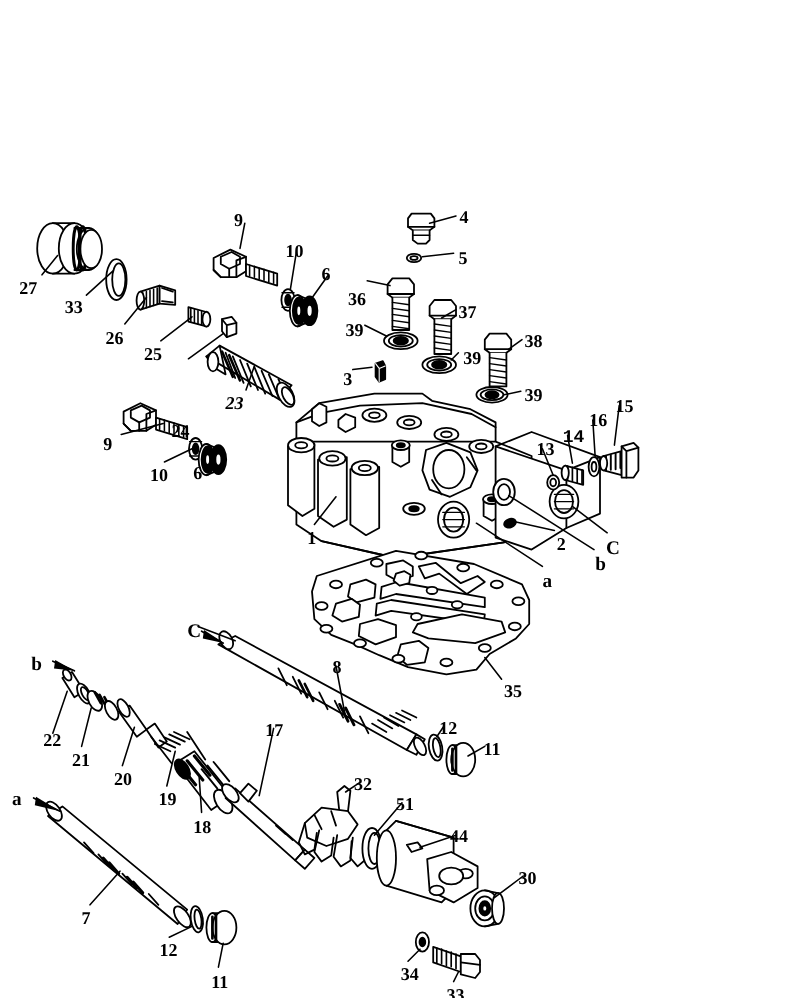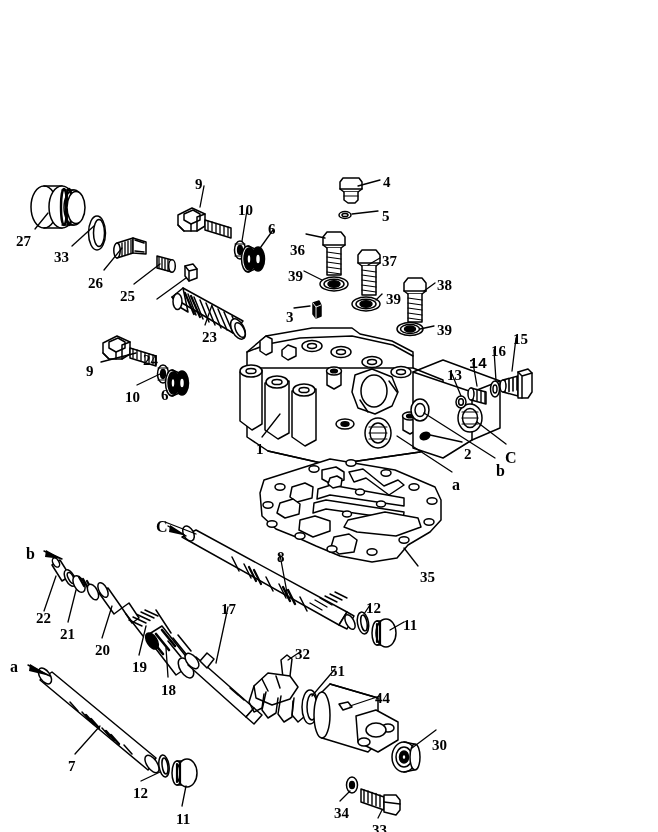--- a/index.html
+++ b/index.html
@@ -565,21 +565,21 @@
 
   <div id="labels">
       <div class="lbl" style="left: 16px; top: 234px;">27</div>
       <div class="lbl" style="left: 54px; top: 250px;">33</div>
       <div class="lbl" style="left: 88px; top: 276px; text-align: center;">26</div>
       <div class="lbl" style="left: 120px; top: 289px;">25</div>
       <div class="lbl" style="left: 143px; top: 305px; margin-top: 48px;">24</div>
       <div class="lbl" style="left: 195px; top: 177px;">9</div>
       <div class="lbl" style="left: 238px; top: 203px;">10</div>
       <div class="lbl" style="left: 268px; top: 222px;">6</div>
-      <div class="lbl" style="left: 202px; top: 330px;">23</div>
+      <div class="lbl" style="left: 188px; top: 330px; font-style: italic;">23</div>
       <div class="lbl" style="left: 86px; top: 364px;">9</div>
       <div class="lbl" style="left: 125px; top: 390px;">10</div>
       <div class="lbl" style="left: 161px; top: 388px;">6</div>
       <div class="lbl" style="left: 383px; top: 175px;">4</div>
       <div class="lbl" style="left: 382px; top: 209px;">5</div>
       <div class="lbl" style="left: 290px; top: 243px;">36</div>
       <div class="lbl" style="left: 382px; top: 254px;">37</div>
       <div class="lbl" style="left: 437px; top: 278px;">38</div>
       <div class="lbl" style="left: 288px; top: 269px;">39</div>
       <div class="lbl" style="left: 386px; top: 292px;">39</div>
@@ -606,18 +606,18 @@
       <div class="lbl" style="left: 221px; top: 602px;">17</div>
       <div class="lbl" style="left: 366px; top: 601px;">12</div>
       <div class="lbl" style="left: 403px; top: 618px;">11</div>
       <div class="lbl letter" style="left: 10px; top: 659px;">a</div>
       <div class="lbl" style="left: 68px; top: 759px;">7</div>
       <div class="lbl" style="left: 133px; top: 786px;">12</div>
       <div class="lbl" style="left: 176px; top: 812px;">11</div>
       <div class="lbl" style="left: 295px; top: 647px;">32</div>
       <div class="lbl" style="left: 330px; top: 664px;">51</div>
       <div class="lbl" style="left: 375px; top: 691px;">44</div>
-      <div class="lbl" style="left: 432px; top: 726px; margin-top: 12px;">30</div>
+      <div class="lbl" style="left: 432px; top: 726px;">30</div>
       <div class="lbl" style="left: 334px; top: 806px;">34</div>
       <div class="lbl" style="left: 372px; top: 823px;">33</div>
     </div>
 
 </div>
 
 </body></html>

